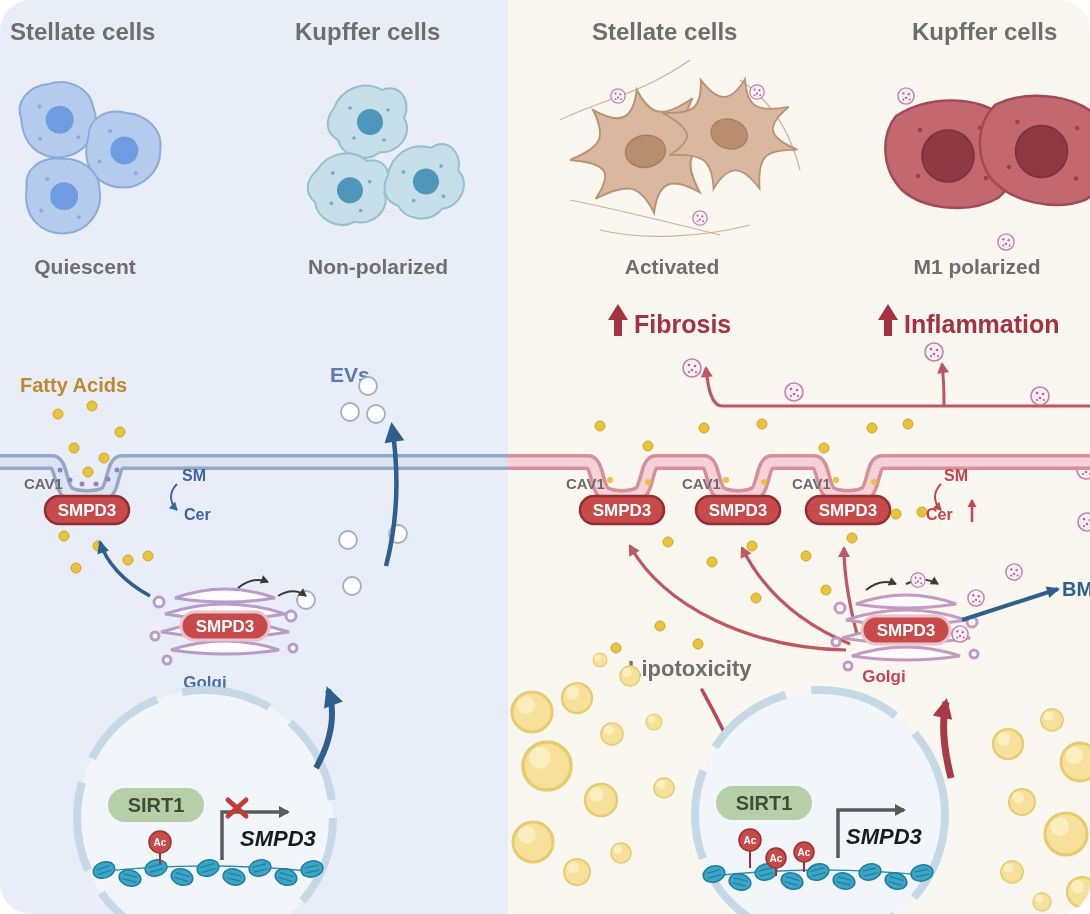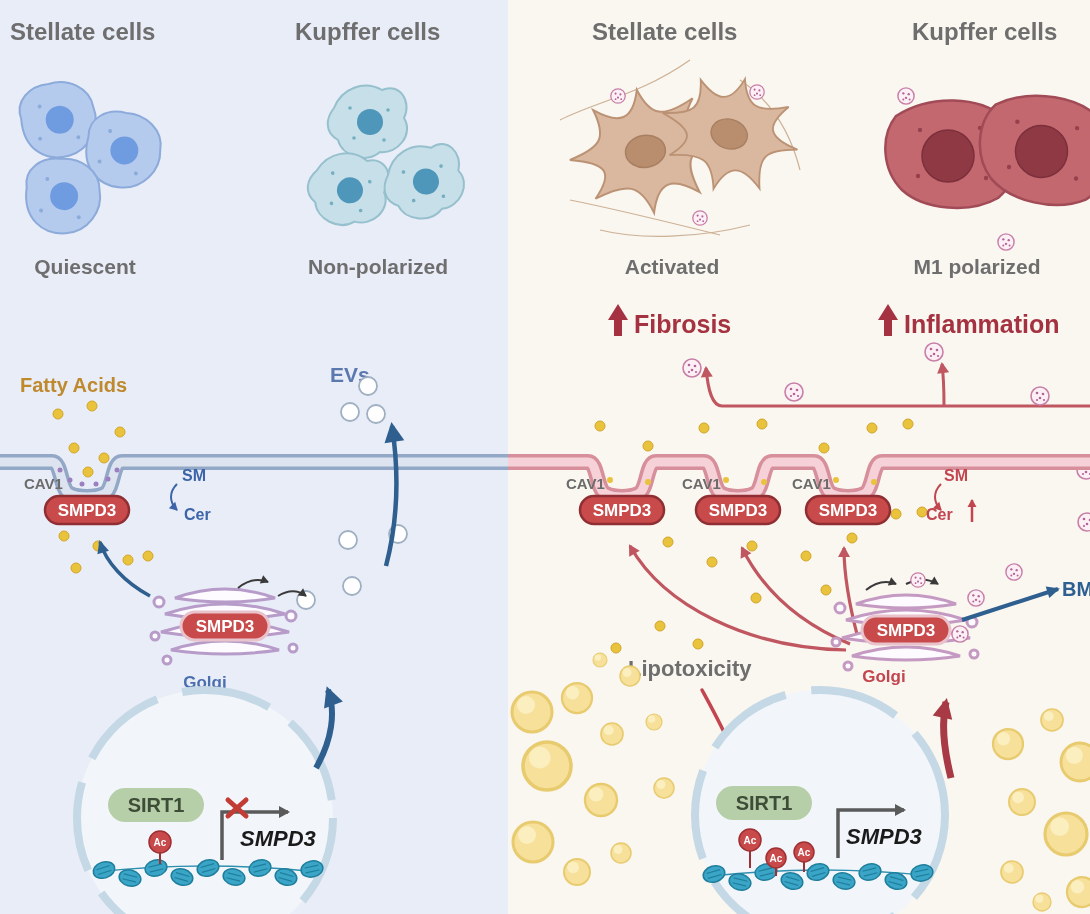--- a/index.html
+++ b/index.html
@@ -1,16 +1,16 @@
 <!DOCTYPE html>
 <html><head>
 <meta charset="utf-8">
 <style>
   html,body{margin:0;padding:0;background:#ffffff;}
-  .canvas{position:relative;width:1090px;height:914px;overflow:hidden;font-family:"Liberation Sans",sans-serif;}
+  .canvas{position:relative;width:1090px;height:914px;overflow:hidden;font-family:"Liberation Sans",sans-serif;border-radius:31px;}
   svg{display:block;}
   text{font-family:"Liberation Sans",sans-serif;}
   .t-title{font:700 24px "Liberation Sans",sans-serif;fill:#6e6e6e;}
   .t-state{font:700 21px "Liberation Sans",sans-serif;fill:#6e6e6e;text-anchor:middle;}
   .t-emph{font:700 25px "Liberation Sans",sans-serif;fill:#a53241;}
   .t-fatty{font:700 20px "Liberation Sans",sans-serif;fill:#bf8a2e;}
   .t-evs{font:700 21px "Liberation Sans",sans-serif;fill:#5b79ae;}
   .t-cav{font:700 15px "Liberation Sans",sans-serif;fill:#6b6b6b;}
   .t-badge{font:700 17px "Liberation Sans",sans-serif;fill:#ffffff;text-anchor:middle;}
   .t-blue-sm{font:700 16px "Liberation Sans",sans-serif;fill:#3c64a8;}

